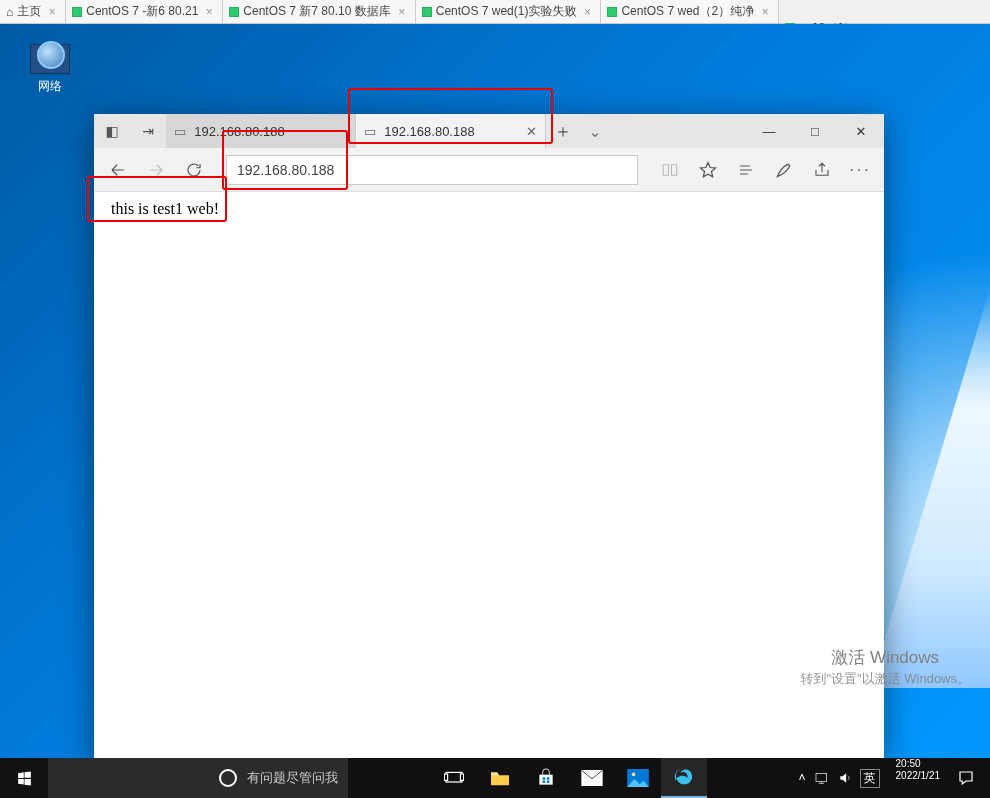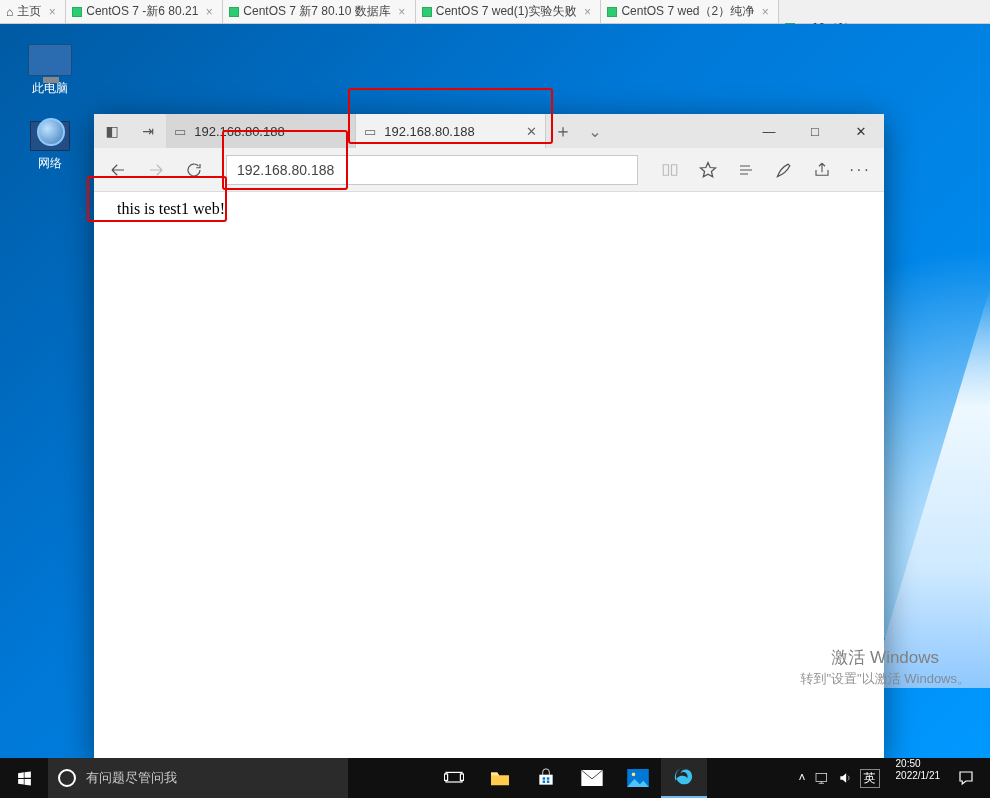--- a/index.html
+++ b/index.html
@@ -43,29 +43,29 @@
   .ew-tab .pg{font-size:13px;color:#666;}
   .ew-tab .tx{flex:1;}
   .ew-tab .cl{color:#666;}
   .ew-new{width:34px;display:flex;align-items:center;justify-content:center;color:#555;font-size:18px;}
   .ew-chev{width:30px;display:flex;align-items:center;justify-content:center;color:#777;}
   .ew-spacer{flex:1;}
   .ew-sys{width:46px;display:flex;align-items:center;justify-content:center;color:#333;font-size:13px;}
   .ew-toolbar{height:44px;background:#f2f2f2;border-bottom:1px solid #ddd;display:flex;align-items:center;padding:0 6px;gap:2px;}
   .tb-btn{width:36px;height:36px;display:flex;align-items:center;justify-content:center;color:#555;}
   .addr{flex:1;height:30px;background:#fff;border:1px solid #c9c9c9;display:flex;align-items:center;padding:0 10px;font-size:14px;color:#444;margin:0 12px;}
-  .page{flex:1;background:#fff;font-family:"Times New Roman",serif;font-size:16px;color:#000;padding:8px 23px;}
+  .page{flex:1;background:#fff;font-family:"Times New Roman",serif;font-size:16px;color:#000;padding:8px 17px;}
   
   .callout{position:absolute;border:2px solid #e60000;border-radius:3px;pointer-events:none;}
   
   .taskbar{position:absolute;left:0;right:0;bottom:0;height:40px;background:#101010;display:flex;align-items:stretch;color:#fff;}
   .tb-item{width:48px;display:flex;align-items:center;justify-content:center;}
   .tb-start{background:#111;}
   .tb-start svg{fill:#fff;}
-  .tb-search{flex:0 0 300px;background:#2b2b2b;display:flex;align-items:center;gap:10px;padding:0 10px;color:#ccc;font-size:13px;}
+  .tb-search{flex:0 0 300px;background:#2b2b2b;display:flex;align-items:center;gap:10px;padding:0 10px;color:#ccc;font-size:13px;justify-content:flex-end;}
   .tb-search .ci{width:18px;height:18px;border:2px solid #fff;border-radius:50%;}
   .tb-spacer{flex:1;}
   .tb-app{width:46px;display:flex;align-items:center;justify-content:center;}
   .tb-app.active{background:#272727;border-bottom:2px solid #76b9ed;}
   .tray{display:flex;align-items:center;gap:8px;padding:0 8px;font-size:12px;color:#fff;}
   .clock{text-align:left;font-size:10px;line-height:1.15;padding:0 8px;}
   .ime{border:1px solid #888;padding:0 3px;font-size:12px;}
   .notif{width:36px;display:flex;align-items:center;justify-content:center;}
   svg{display:block;}
 </style>
@@ -105,26 +105,20 @@
   </div>
 </div>
 
 <div class="desktop">
   <div class="light"></div>
   <div class="hero"></div>
 
   <div class="d-icons">
     <div class="d-item">
       <div class="ic">
-          <div class="pc"></div>
-        </div>
-      <div>此电脑</div>
-    </div>
-    <div class="d-item">
-      <div class="ic">
           <div class="net"></div>
         </div>
       <div>网络</div>
     </div>
   </div>
 
   <div class="edge-win">
     <div class="ew-title">
       <div class="ew-left">
         <div class="ew-ic">◧</div>

